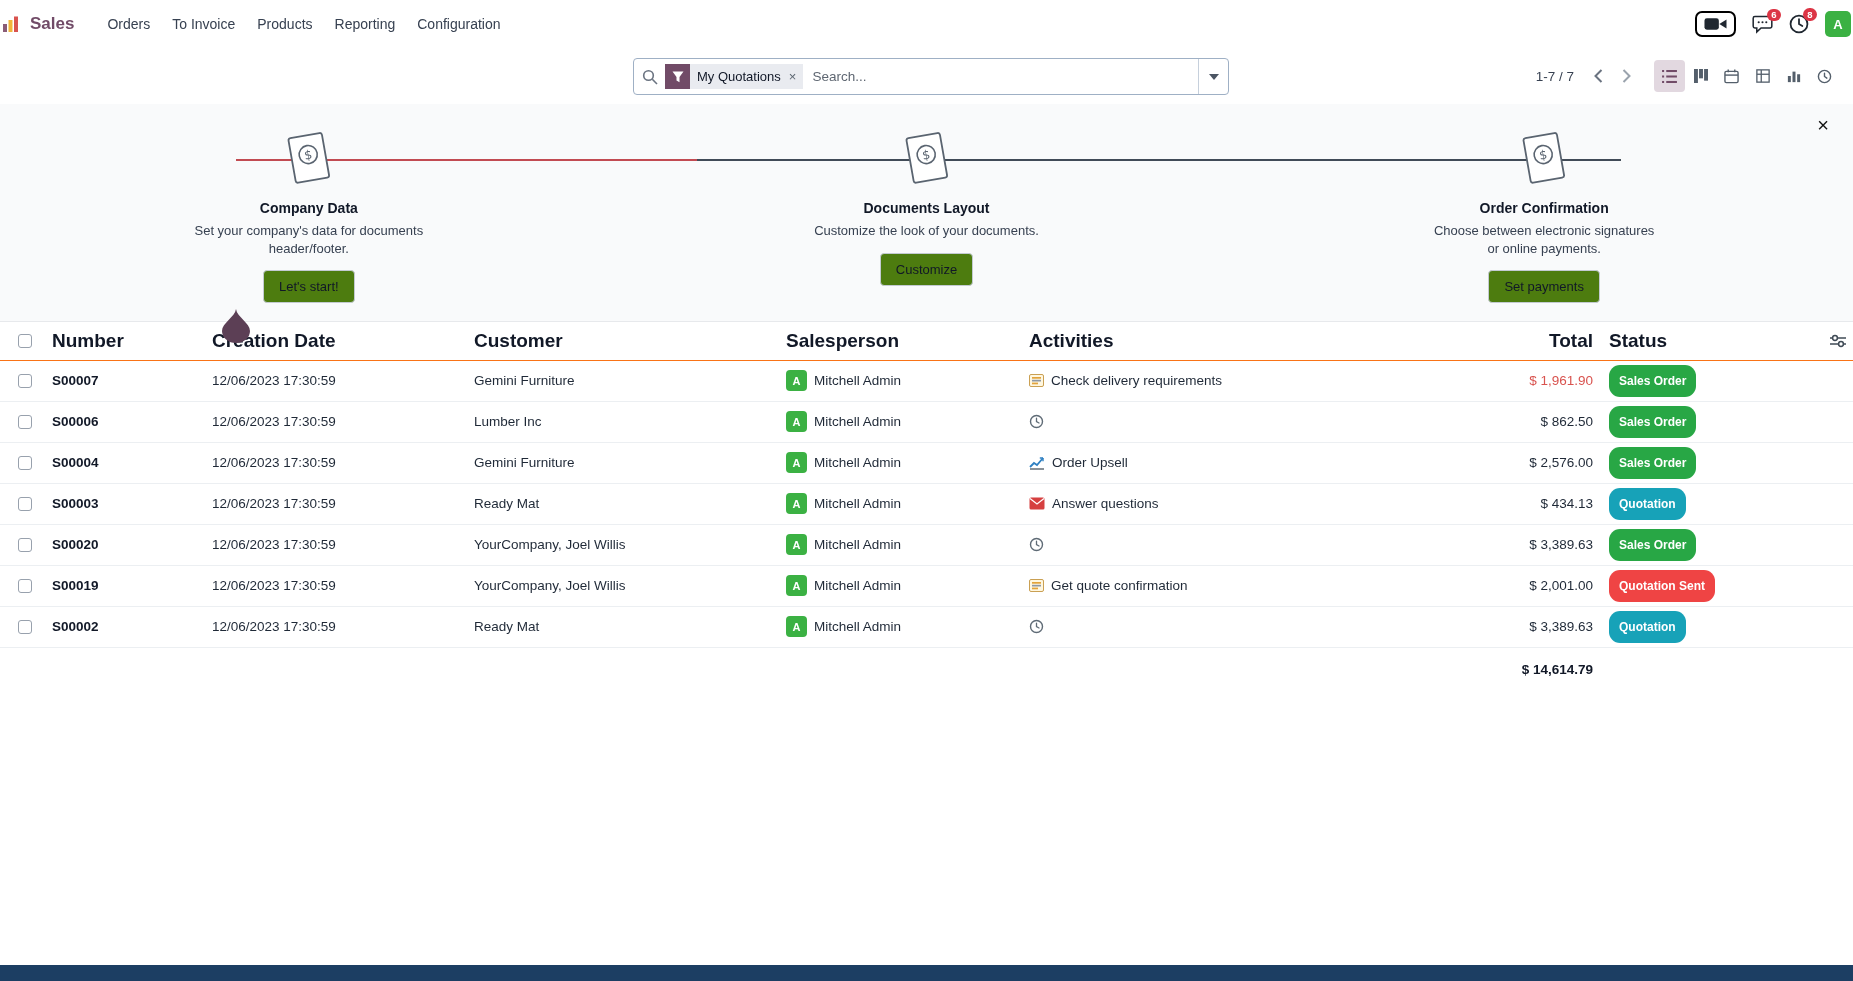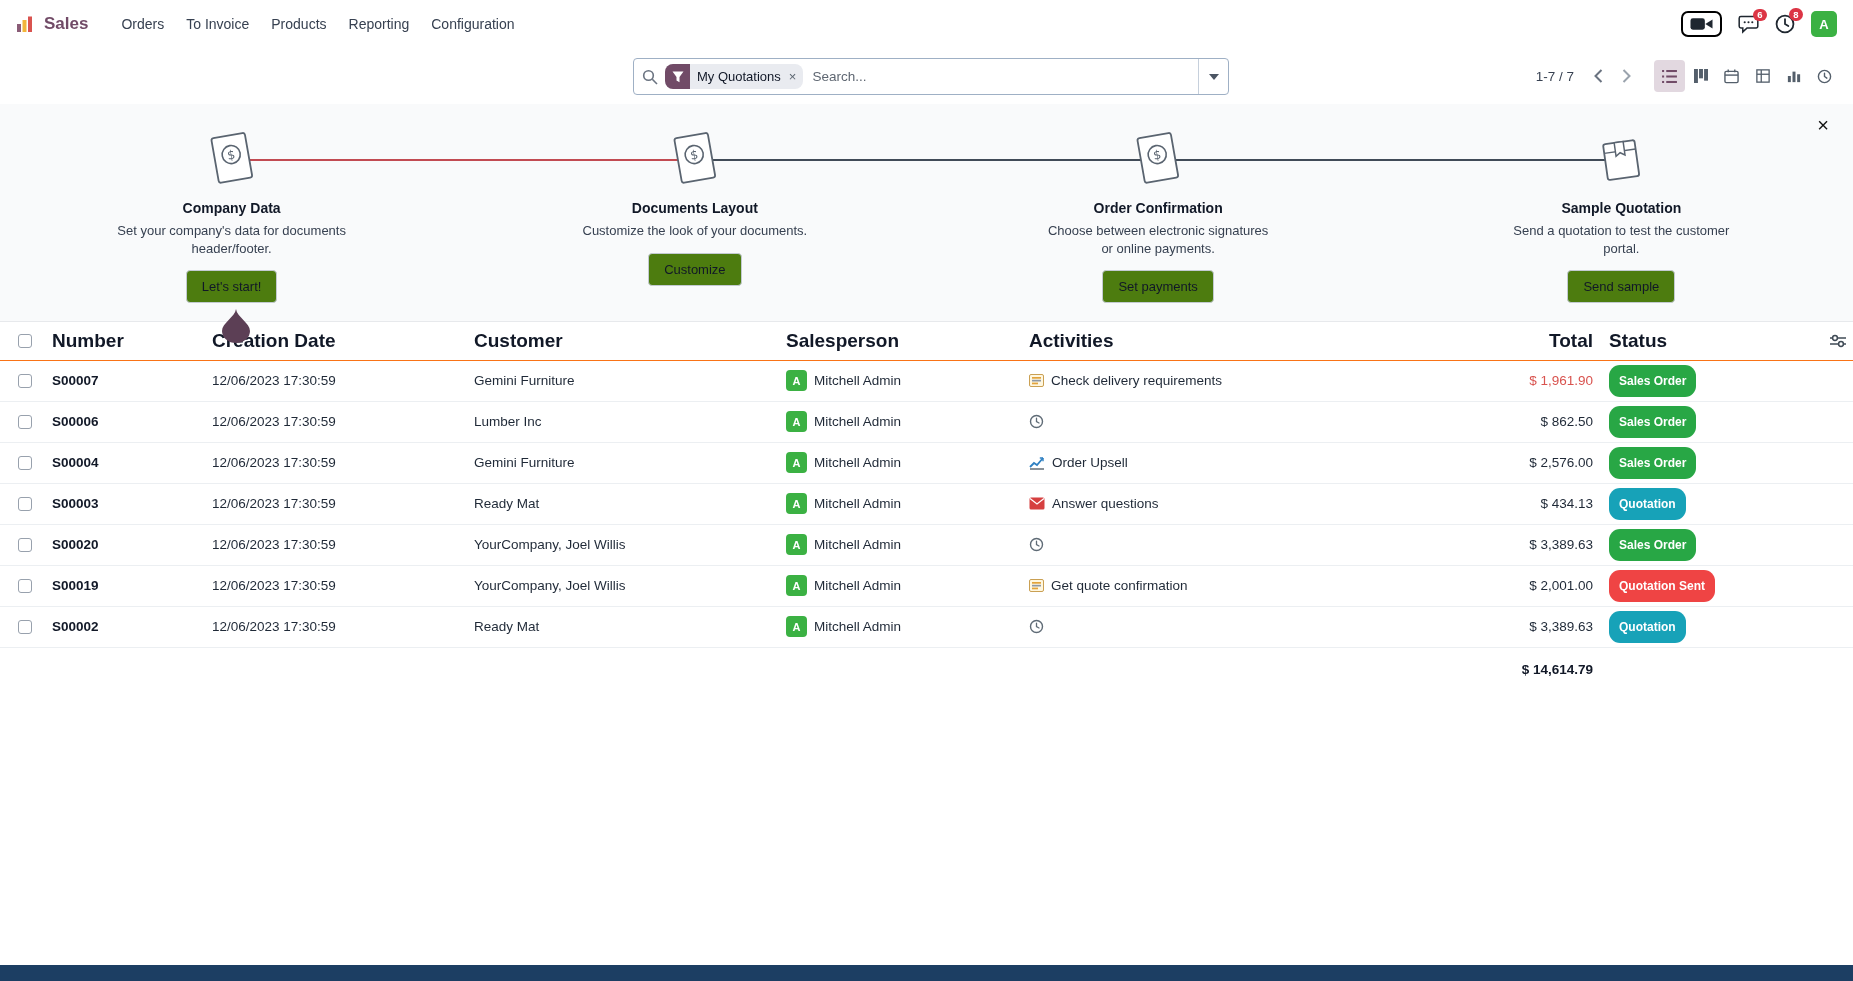--- a/index.html
+++ b/index.html
@@ -4,21 +4,21 @@
 <style>
   * { box-sizing: border-box; }
   html,body { margin:0; padding:0; }
   body {
     font-family: "Liberation Sans", "DejaVu Sans", sans-serif;
     color:#1f2937; background:#fff;
   }
   #page { position:relative; width:1853px; height:981px; background:#fff; overflow:hidden; }
 
   
-  .navbar { display:flex; align-items:center; height:48px; padding:0 16px; background:#fff;justify-content:center; }
+  .navbar { display:flex; align-items:center; height:48px; padding:0 2px; background:#fff;justify-content:center; }
   .apps-btn { display:flex; align-items:center; margin-right:10px; cursor:pointer; }
   .brand { font-size:17px; font-weight:700; color:var(--brand,#714B67); margin-right:22px; }
   .nav-menu { display:flex; align-items:center; }
   .nav-item { font-size:14px; color:#374151; padding:7px 11px; border-radius:4px; cursor:pointer; }
   .systray { margin-left:auto; display:flex; align-items:center; gap:16px; }
   .tray-icon { position:relative; display:flex; align-items:center; cursor:pointer; }
   .videocam-box { border:2px solid #000; border-radius:7px; padding:3px 7px; display:flex; align-items:center; }
   .count-badge { position:absolute; top:-6px; right:-8px; background:var(--badge-red,#dc3545); color:#fff;
     font-size:9.5px; font-weight:700; border-radius:8px; padding:1.5px 4.5px; line-height:1; }
   .avatar { display:flex; align-items:center; justify-content:center; background:var(--avatar-green,#3bb143);
@@ -30,21 +30,21 @@
   .control-panel { position:relative; height:56px; background:#fff; }
   .cp-left { position:absolute; left:16px; top:0; height:100%; display:flex; align-items:center; }
   .btn-new { background:var(--brand,#714B67); color:#fff; border:none; border-radius:4px;
     padding:8px 14px; font-size:14px; font-weight:500; cursor:pointer; font-family:inherit; }
   .cp-title { font-size:19px; color:#111827; margin-left:16px; }
   .gear-btn { margin-left:9px; background:none; border:none; cursor:pointer; padding:2px; display:flex; }
 
   .search-wrap { position:absolute; left:633px; top:10px; width:596px; height:37px;
     border:1px solid #9fb0c5; border-radius:4px; background:#fff; display:flex; align-items:center; }
   .search-main { flex:1; display:flex; align-items:center; padding:0 8px; gap:7px; height:100%; }
-  .facet { display:flex; align-items:center; background:#e9ebf0; border-radius:8px; height:25px; overflow:hidden; cursor:pointer; }
+  .facet { display:flex; align-items:center; background:#e9ebf0; border-radius:0; height:25px; overflow:hidden; cursor:pointer; }
   .facet-funnel { width:25px; height:25px; background:var(--brand,#714B67); display:flex; align-items:center; justify-content:center; }
   .facet-label { font-size:13px; color:#111827; padding:0 7px; white-space:nowrap; }
   .facet-remove { color:#5b6570; font-size:13px; padding:0 7px 0 1px; cursor:pointer; }
   .search-input { flex:1; border:none; outline:none; font-size:13.5px; color:#111827; font-family:inherit; background:transparent; min-width:60px; }
   .search-input::placeholder { color:#5f6772; opacity:1; }
   .search-caret { width:30px; height:100%; border-left:1px solid #c6d0dc; display:flex; align-items:center; justify-content:center; cursor:pointer; }
   .caret-down { width:0; height:0; border-left:5px solid transparent; border-right:5px solid transparent; border-top:6px solid #4b5563; }
 
   .cp-right { position:absolute; right:13px; top:0; height:100%; display:flex; align-items:center; }
   .pager-text { font-size:13.5px; color:#374151; margin-right:10px; cursor:pointer; }
@@ -266,34 +266,20 @@
               <circle cx="23" cy="21" r="8" fill="none" stroke="#5a6470" stroke-width="1.4"></circle>
               <text x="23" y="25" font-size="11" text-anchor="middle" fill="#5a6470" font-family="DejaVu Sans, sans-serif">$</text>
             </g>
           </svg>
         </div>
         <div class="ob-title">Order Confirmation</div>
         <div class="ob-desc">Choose between electronic signatures or online payments.</div>
         <button class="ob-btn">Set payments</button>
       </div>
 
-      <div class="ob-step">
-        <div class="ob-icon">
-          <svg width="52" height="58" viewBox="0 0 46 50">
-            <g transform="rotate(-8 23 25)">
-              <rect x="9" y="10" width="28" height="32" rx="2" fill="#fff" stroke="#5a6470" stroke-width="1.6"></rect>
-              <path d="M9 18 H37" stroke="#5a6470" stroke-width="1.3"></path>
-              <path d="M19 10 h8 v12 l-4 -2.6 l-4 2.6 z" fill="#fff" stroke="#5a6470" stroke-width="1.3"></path>
-            </g>
-          </svg>
-        </div>
-        <div class="ob-title">Sample Quotation</div>
-        <div class="ob-desc">Send a quotation to test the customer portal.</div>
-        <button class="ob-btn">Send sample</button>
-      </div>
 
     </div>
   </div>
 
   <div class="ob-pointer">
     <svg width="28" height="36" viewBox="0 0 28 34">
       <path d="M14 0 C15 8 28 14 28 22 A14 12 0 1 1 0 22 C0 14 13 8 14 0 Z" fill="#5c3f55"></path>
     </svg>
   </div>
 

